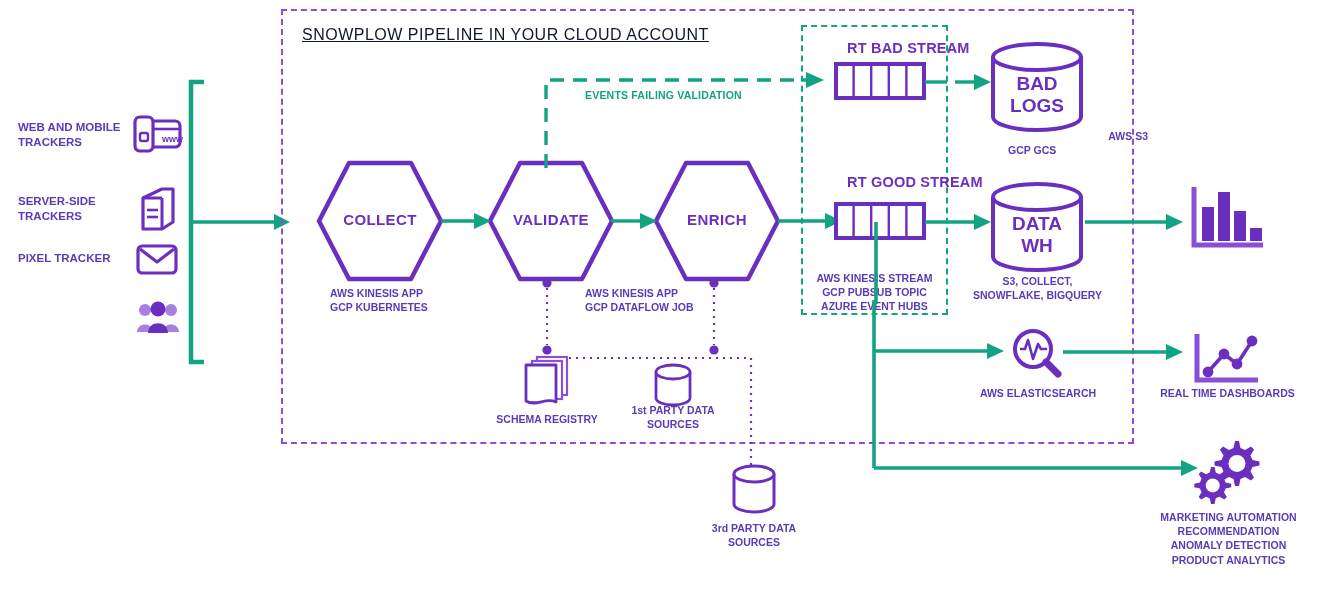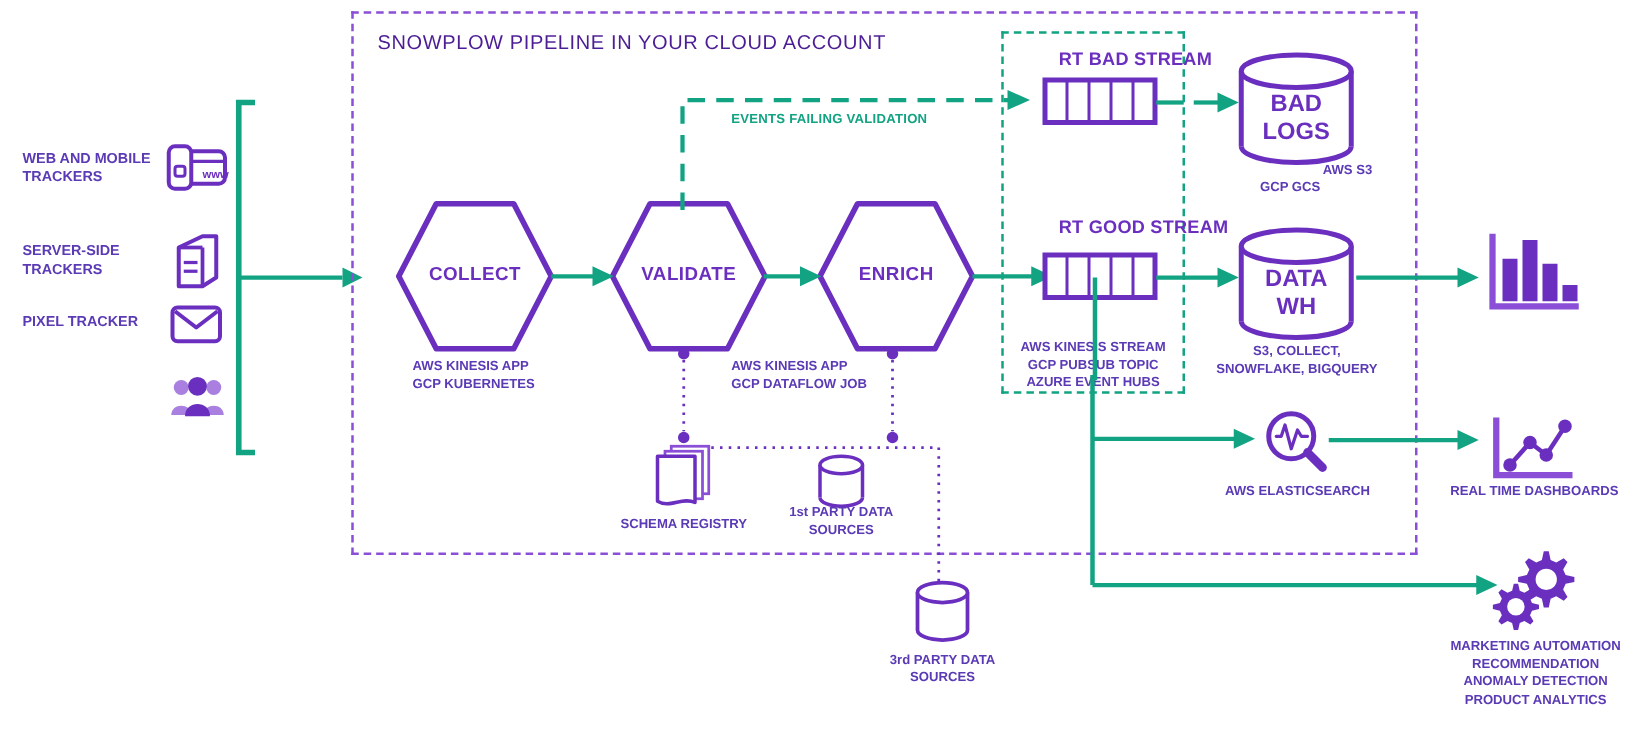--- a/index.html
+++ b/index.html
@@ -4,21 +4,21 @@
 <style>
   html,body{margin:0;padding:0;background:#ffffff;}
   body{font-family:"Liberation Sans", sans-serif;}
   #stage{position:relative;width:1317px;height:592px;background:#ffffff;overflow:hidden;}
   .abs{position:absolute;}
   .lbl-left{font-size:11.5px;color:#5b3bb5;font-weight:bold;line-height:1.3;}
   .cap{font-size:10.5px;color:#5b3bb5;font-weight:bold;text-align:center;line-height:1.35;}
   .hexlabel{font-size:15px;color:#6b2fbf;font-weight:bold;letter-spacing:.4px;}
   .strm-title{font-size:14.5px;color:#6b2fbf;font-weight:bold;letter-spacing:.2px;margin-left:37px;}
   .dbtext{font-size:19px;color:#6b2fbf;font-weight:bold;text-align:center;line-height:1.15;}
-  .container-title{font-size:16px;color:#4c1d95;font-weight:normal;letter-spacing:.5px;}
+  .container-title{font-size:16px;color:#0f172a;font-weight:normal;letter-spacing:.5px;text-decoration:underline;}
   .greenlabel{font-size:10.5px;color:#12a383;font-weight:bold;letter-spacing:.2px;}
   .dashbox-purple{border:2px dashed #8a4fd6;box-sizing:border-box;}
   .dashbox-teal{border:2px dashed #12a383;box-sizing:border-box;}
   svg{display:block;overflow:visible;}
   sup{font-size:.65em;vertical-align:super;}
 </style>
 </head>
 <body>
 
 <div id="stage">
@@ -190,21 +190,21 @@
       <path d="M92 16 L92 76" fill="none" stroke="#6b2fbf" stroke-width="4"></path>
       <ellipse cx="48" cy="16" rx="44" ry="13" fill="#ffffff" stroke="#6b2fbf" stroke-width="4"></ellipse>
       <path d="M4 76 A44 13 0 0 0 92 76" fill="none" stroke="#6b2fbf" stroke-width="4"></path>
     </svg>
   </div>
   <div class="abs dbtext" style="left:989px;top:73px;width:96px;">
     <div>BAD</div>
     <div>LOGS</div>
   </div>
   <div class="abs cap" style="left:970px;top:129px;width:140px;text-align:left;padding-left:38px;">
-    <div style="text-align:center;">AWS S3</div>
+    <div style="text-align:right;">AWS S3</div>
     <div style="text-align:left;">GCP GCS</div>
   </div>
 
   <div class="abs" style="left:989px;top:181px;">
     <svg width="96" height="92" viewBox="0 0 96 92">
       <path d="M4 16 L4 76" fill="none" stroke="#6b2fbf" stroke-width="4"></path>
       <path d="M92 16 L92 76" fill="none" stroke="#6b2fbf" stroke-width="4"></path>
       <ellipse cx="48" cy="16" rx="44" ry="13" fill="#ffffff" stroke="#6b2fbf" stroke-width="4"></ellipse>
       <path d="M4 76 A44 13 0 0 0 92 76" fill="none" stroke="#6b2fbf" stroke-width="4"></path>
     </svg>

